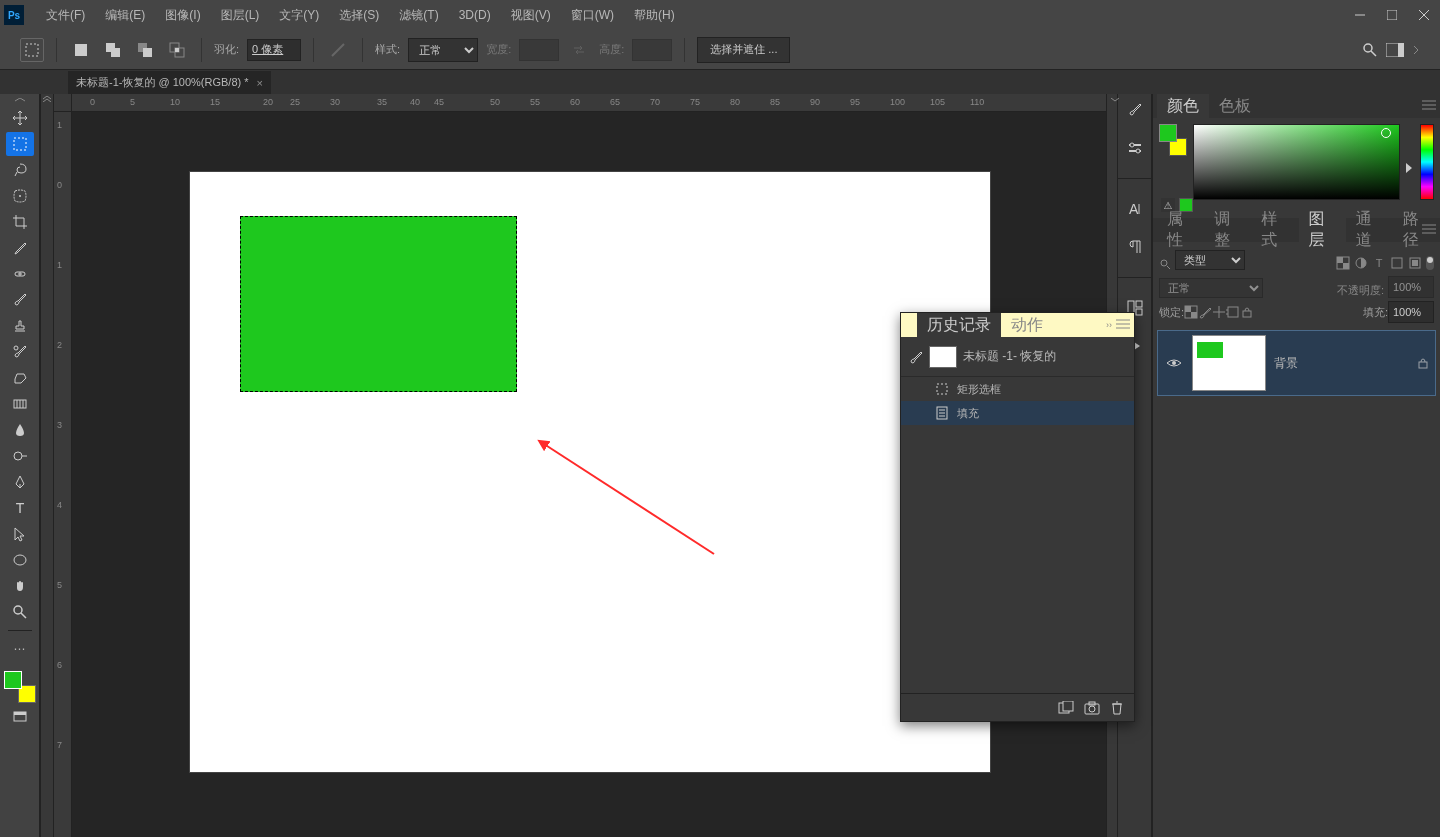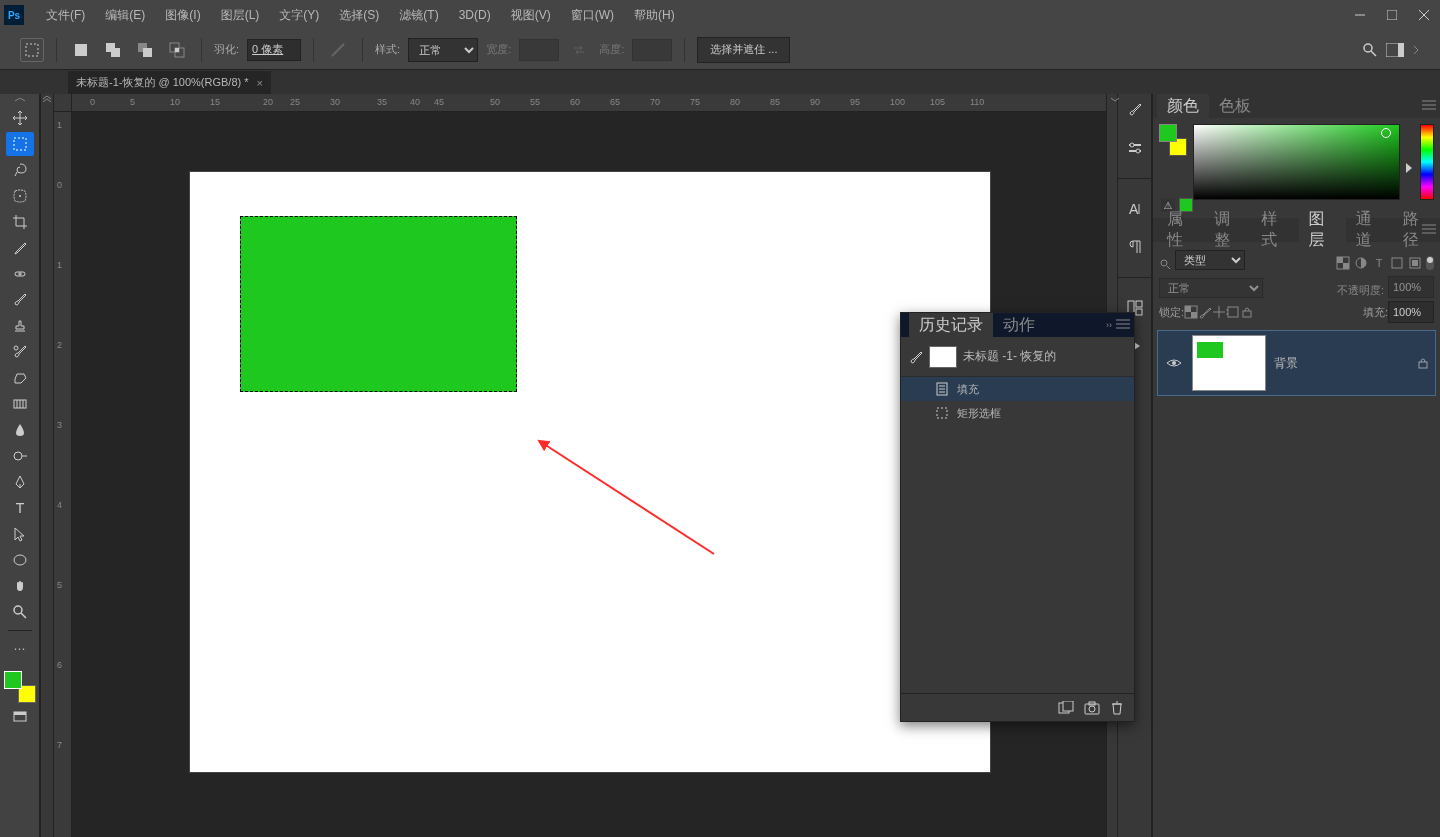--- a/index.html
+++ b/index.html
@@ -57,21 +57,21 @@
 .warn-icn{width:14px;height:14px;background:#333;display:flex;align-items:center;justify-content:center;font-size:10px}
 .layers-panel{flex:1;display:flex;flex-direction:column}
 .layers-toolbar{height:28px;display:flex;align-items:flex-end;padding:0 6px;gap:4px}
 .layers-toolbar2{height:28px;display:flex;align-items:center;padding:0 6px;}
 .layer-row{height:66px;background:#293c51;display:flex;align-items:center;padding:0 6px;gap:8px;border:1px solid #4a6a8a;margin:4px}
 .layer-eye{width:20px;display:flex;justify-content:center}
 .layer-thumb{width:74px;height:56px;background:#fff;border:1px solid #888;position:relative}
 .layer-thumb-green{position:absolute;top:6px;left:4px;width:26px;height:16px;background:#1ec81e}
 .layer-lock{margin-left:auto;opacity:.7}
 .history-panel{position:absolute;top:312px;left:900px;width:235px;background:#383838;border:1px solid #222;box-shadow:0 4px 12px rgba(0,0,0,.5);z-index:100}
-.history-header{height:24px;background:#0f172a;display:flex;align-items:flex-start;padding-left:8px;position:relative}
+.history-header{height:24px;background:#fef9c3;display:flex;align-items:flex-start;padding-left:16px;position:relative}
 .history-docrow{height:40px;display:flex;align-items:center;gap:6px;padding:0 8px;border-bottom:1px solid #2a2a2a}
 .history-docthumb{width:28px;height:22px;background:#fff;border:1px solid #666}
 .history-item{height:24px;display:flex;align-items:center;gap:8px;padding:0 12px;font-size:11px;cursor:pointer}
 .history-item.sel{background:#293c51}
 .history-spacer{height:268px}
 .history-footer{height:28px;border-top:1px solid #222;display:flex;justify-content:flex-end;align-items:center;gap:10px;padding-right:10px}
 .sel-fill-input{width:46px}
 .small-select{background:#333;border:1px solid #222;color:#ccc;font-size:11px;height:20px;padding:0 4px}
 .flex1{flex:1}
 .collapse-btn{position:absolute;right:2px;top:2px}
@@ -596,37 +596,37 @@
         </svg>
       </div>
   </div>
   <div class="history-docrow">
     <svg width="14" height="14">
         <path d="M12 2 L5 9 Q3 9 2 11 Q2 13 4 13 Q6 12 6 10 L13 3 Z" fill="none" stroke="#ccc"></path>
       </svg>
     <div class="history-docthumb"></div>
     <span>未标题 -1- 恢复的</span>
   </div>
+  <div class="history-item">
+    <div style="width:14px"></div>
+    <svg width="14" height="14">
+        <rect x="2" y="2" width="10" height="10" fill="none" stroke="#ccc" stroke-dasharray="2 2"></rect>
+      </svg>
+    <span>矩形选框</span>
+  </div>
   <div class="history-item sel">
     <div style="width:14px"></div>
     <svg width="14" height="14">
         <rect x="2" y="1" width="10" height="12" fill="none" stroke="#ccc"></rect>
         <line x1="4" y1="4" x2="10" y2="4" stroke="#ccc"></line>
         <line x1="4" y1="7" x2="10" y2="7" stroke="#ccc"></line>
         <line x1="4" y1="10" x2="10" y2="10" stroke="#ccc"></line>
       </svg>
     <span>填充</span>
   </div>
-  <div class="history-item">
-    <div style="width:14px"></div>
-    <svg width="14" height="14">
-        <rect x="2" y="2" width="10" height="10" fill="none" stroke="#ccc" stroke-dasharray="2 2"></rect>
-      </svg>
-    <span>矩形选框</span>
-  </div>
   <div class="history-spacer"></div>
   <div class="history-footer">
     <div>
         <svg width="16" height="14">
           <rect x="1" y="2" width="10" height="10" fill="none" stroke="#ccc"></rect>
           <rect x="5" y="0" width="10" height="10" fill="#383838" stroke="#ccc"></rect>
         </svg>
       </div>
     <div>
         <svg width="16" height="14">

